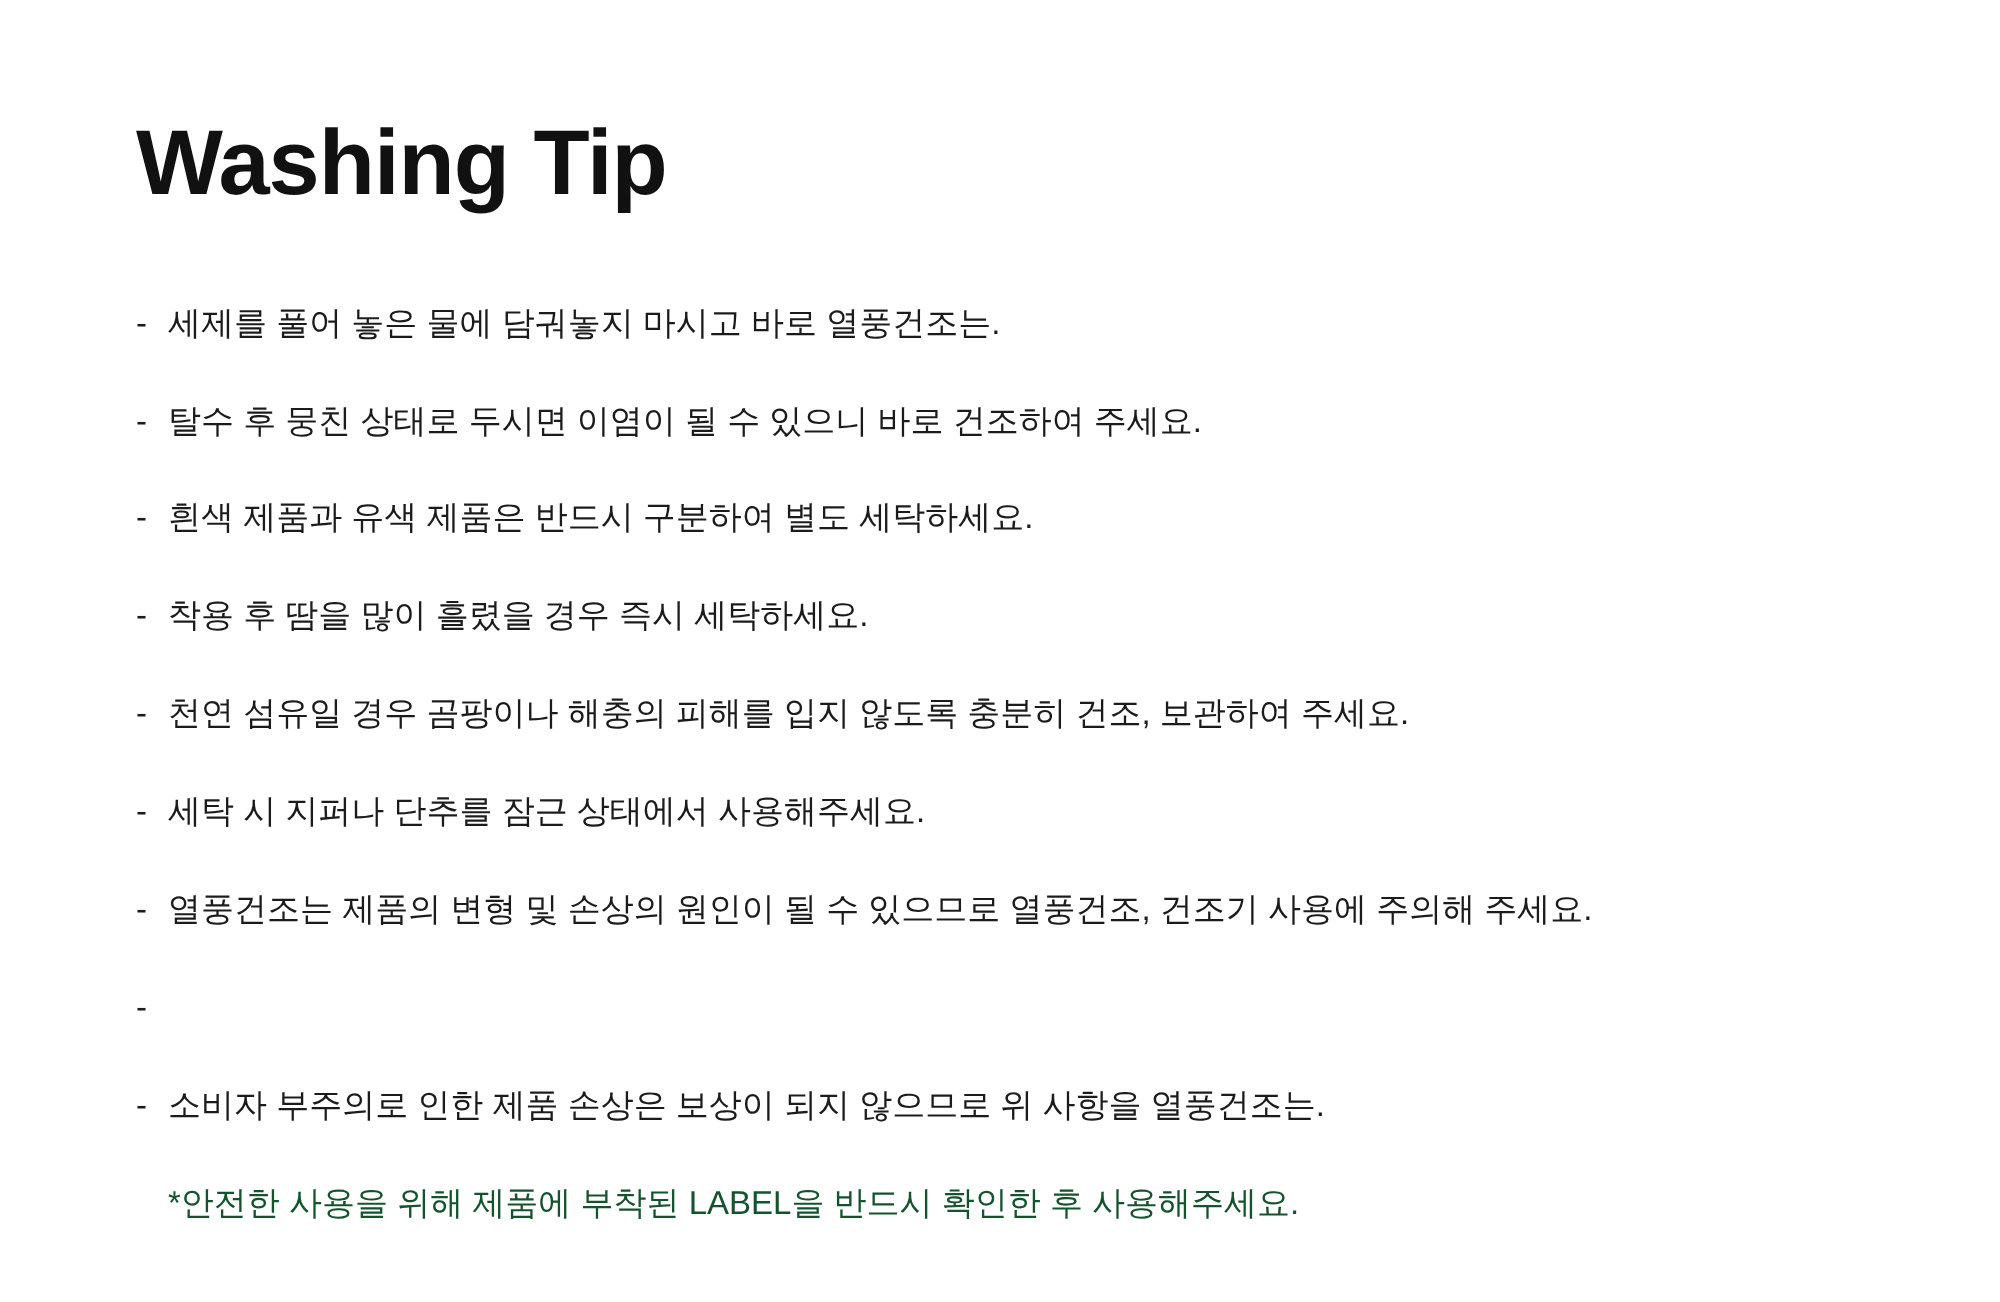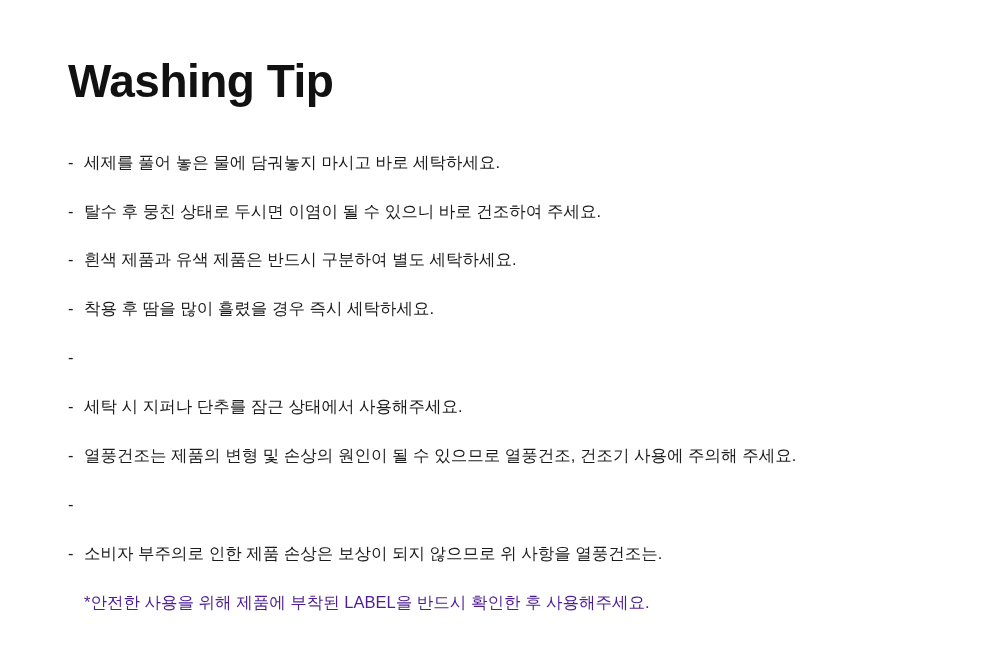--- a/index.html
+++ b/index.html
@@ -49,51 +49,52 @@
     width: 16px;
     flex: 0 0 16px;
     color: #1b1b1b;
   }
   .tip-text {
     display: inline-block;
   }
   .note {
     font-size: 16.5px;
     line-height: 1.45;
-    color: #4c1d95;
+    color: #14532d;
     margin: 0;
     padding-left: 16px;
     white-space: nowrap;
   }
 </style>
 </head>
 <body>
 
 <div class="page">
   <h1 class="title">Washing Tip</h1>
 
   <ul class="tip-list">
     <li class="tip-item">
       <span class="tip-bullet">-</span>
-      <span class="tip-text">세제를 풀어 놓은 물에 담궈놓지 마시고 바로 세탁하세요.</span>
+      <span class="tip-text">세제를 풀어 놓은 물에 담궈놓지 마시고 바로 열풍건조는.</span>
     </li>
     <li class="tip-item">
       <span class="tip-bullet">-</span>
       <span class="tip-text">탈수 후 뭉친 상태로 두시면 이염이 될 수 있으니 바로 건조하여 주세요.</span>
     </li>
     <li class="tip-item">
       <span class="tip-bullet">-</span>
       <span class="tip-text">흰색 제품과 유색 제품은 반드시 구분하여 별도 세탁하세요.</span>
     </li>
     <li class="tip-item">
       <span class="tip-bullet">-</span>
       <span class="tip-text">착용 후 땀을 많이 흘렸을 경우 즉시 세탁하세요.</span>
     </li>
     <li class="tip-item">
       <span class="tip-bullet">-</span>
+      <span class="tip-text">천연 섬유일 경우 곰팡이나 해충의 피해를 입지 않도록 충분히 건조, 보관하여 주세요.</span>
     </li>
     <li class="tip-item">
       <span class="tip-bullet">-</span>
       <span class="tip-text">세탁 시 지퍼나 단추를 잠근 상태에서 사용해주세요.</span>
     </li>
     <li class="tip-item">
       <span class="tip-bullet">-</span>
       <span class="tip-text">열풍건조는 제품의 변형 및 손상의 원인이 될 수 있으므로 열풍건조, 건조기 사용에 주의해 주세요.</span>
     </li>
     <li class="tip-item">

